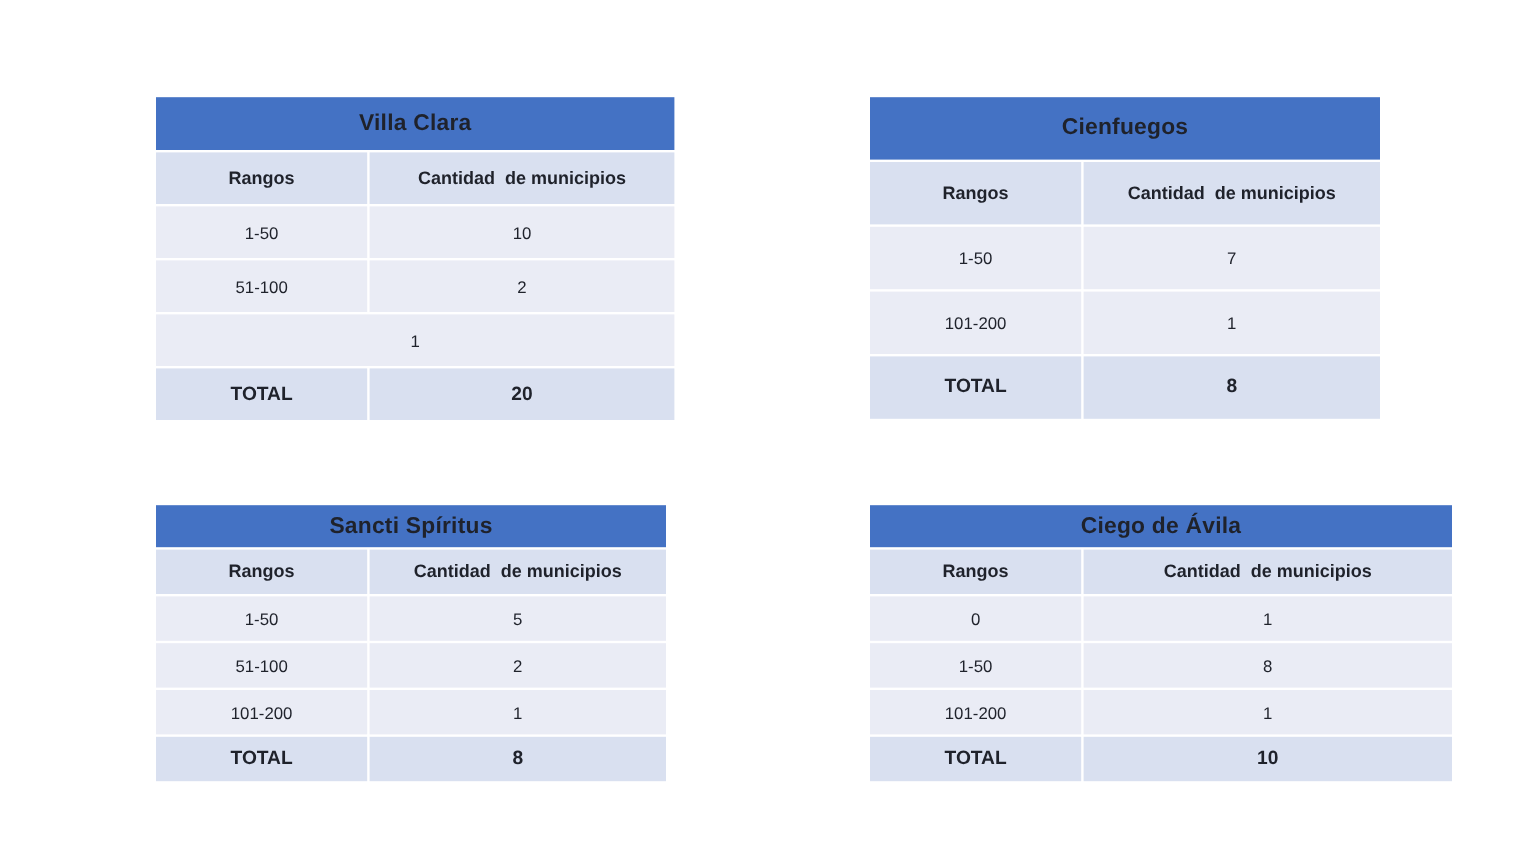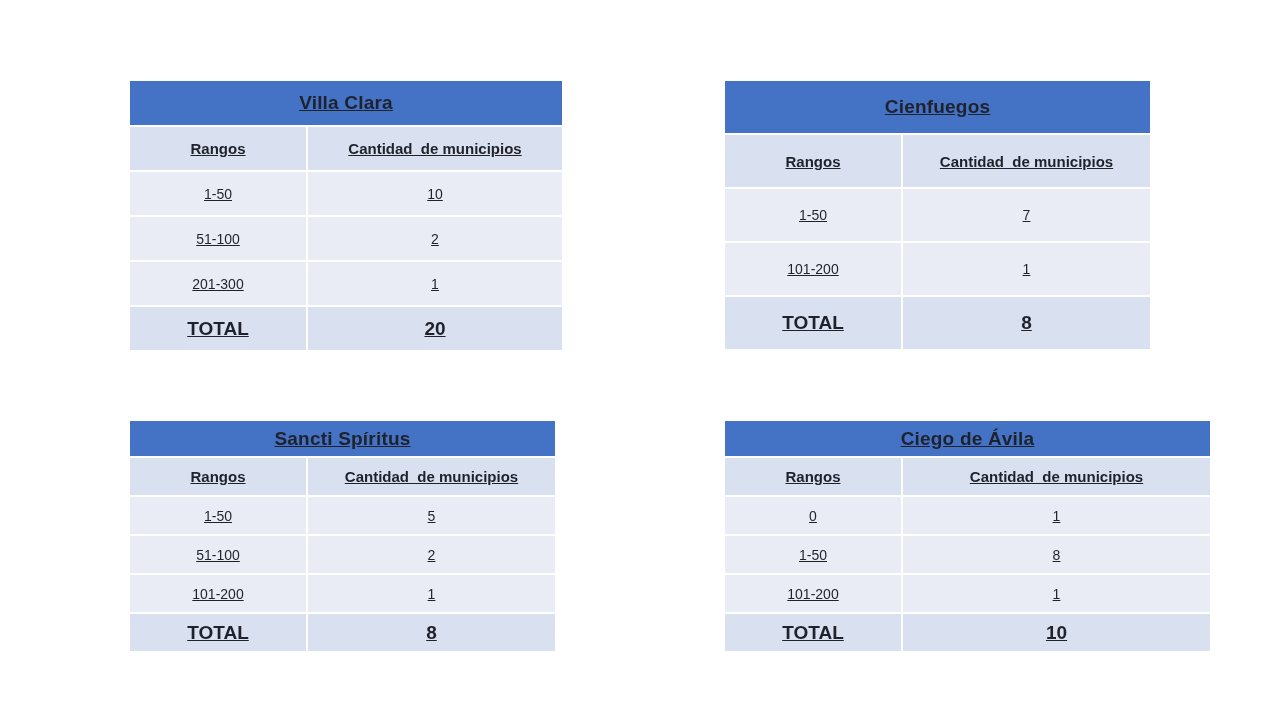--- a/index.html
+++ b/index.html
@@ -3,39 +3,39 @@
 <meta charset="utf-8">
 <title>Slide</title>
 <style>
   html,body{margin:0;padding:0;}
   body{
     width:1280px;height:720px;position:relative;overflow:hidden;
     background:#ffffff;
     font-family:"Liberation Sans", sans-serif;
     color:var(--text-dark,#1F222B);
   }
-  .tbl{position:absolute;display:flex;flex-direction:column;gap:2px;text-decoration:underline;}
+  .tbl{position:absolute;display:flex;flex-direction:column;gap:2px;}
   .title{
     background:var(--header-blue,#4472C4);
     color:var(--text-dark,#1F222B);
     font-weight:700;font-size:19px;
     display:flex;align-items:center;justify-content:center;
     letter-spacing:.2px;
   }
   .row{display:flex;gap:2px;}
   .cell{
     display:flex;align-items:center;justify-content:center;
     background:var(--row-light,#EAECF5);
     font-size:14px;color:var(--text-dark,#1F222B);
   }
   .c1{width:176px;flex:none;}
   .c2{flex:1;}
   .hdr .cell,.tot .cell{background:var(--band-light,#D9E0F0);font-weight:700;}
   .hdr .cell{font-size:15px;white-space:pre;}
-  .tot .cell{font-size:19px;text-align:center;}
+  .tot .cell{font-size:16px;text-align:center;}
 
   #t1{left:130px;top:81px;width:432px;}
   #t1 .title{height:44px;}
   #t1 .row{height:43px;}
 
   #t2{left:725px;top:81px;width:425px;}
   #t2 .title{height:52px;}
   #t2 .row{height:52px;}
 
   #t3{left:130px;top:421px;width:425px;}
@@ -57,21 +57,20 @@
   </div>
   <div class="row">
     <div class="cell c1">1-50</div>
     <div class="cell c2">10</div>
   </div>
   <div class="row">
     <div class="cell c1">51-100</div>
     <div class="cell c2">2</div>
   </div>
   <div class="row">
-    <div class="cell c1">201-300</div>
     <div class="cell c2">1</div>
   </div>
   <div class="row tot">
     <div class="cell c1">TOTAL</div>
     <div class="cell c2">20</div>
   </div>
 </div>
 
 <div id="t2" class="tbl">
   <div class="title">Cienfuegos</div>

